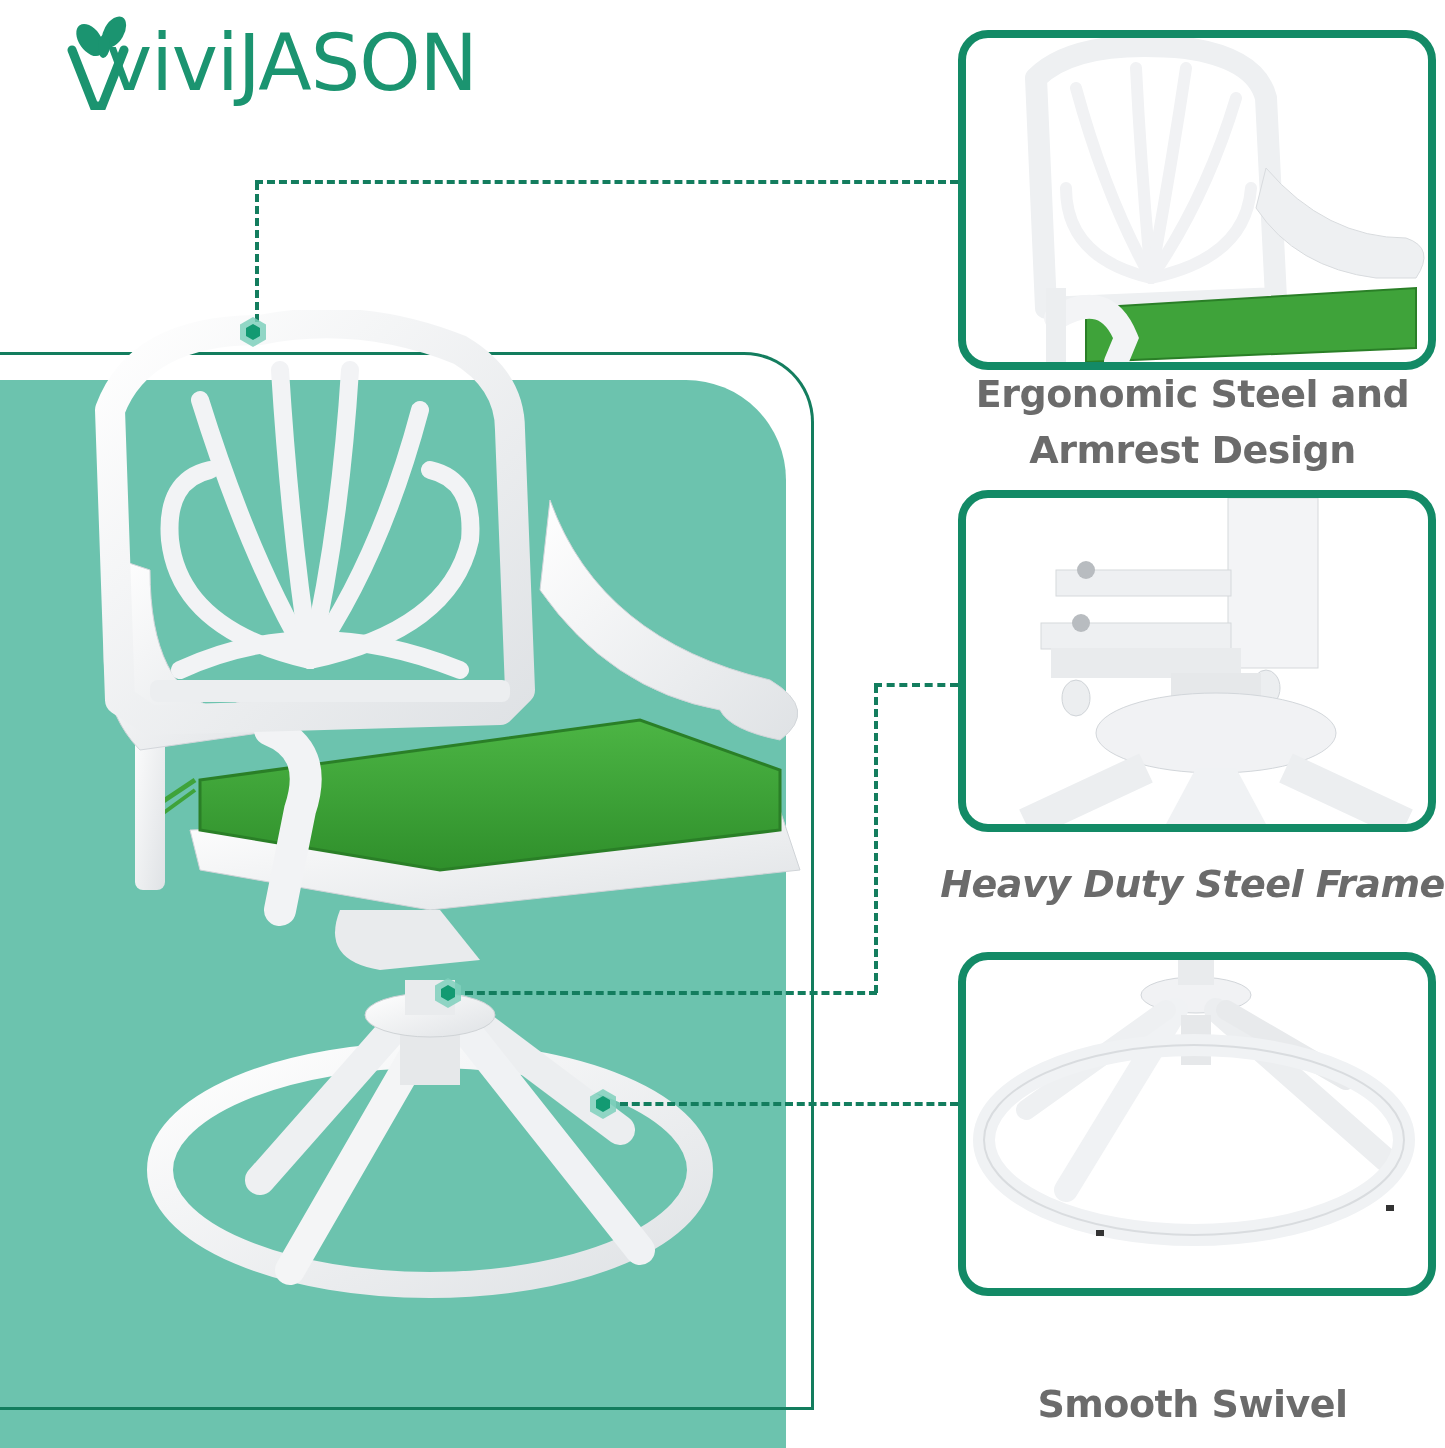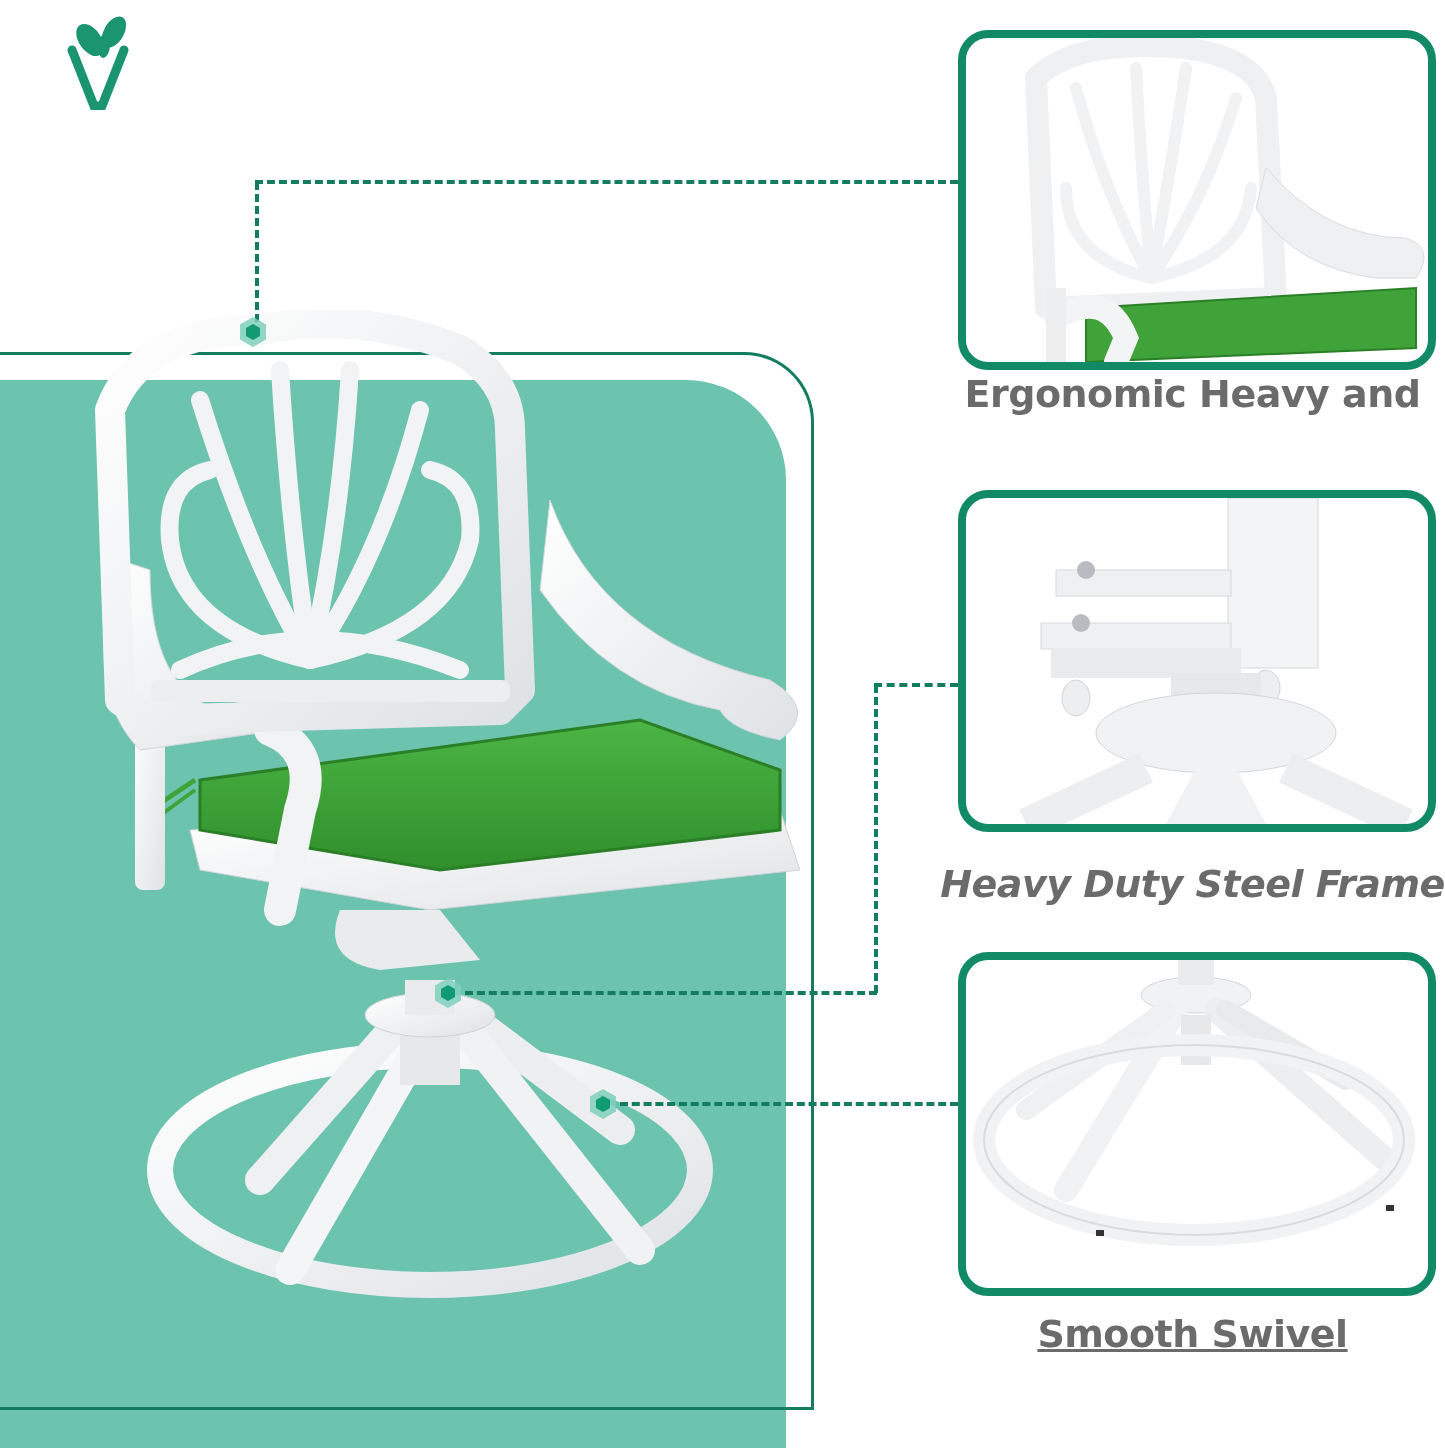--- a/index.html
+++ b/index.html
@@ -49,20 +49,21 @@
 </head>
 <body>
 
 <div class="logo">
   <svg width="70" height="100" viewBox="0 0 70 100">
     <path d="M6 40 L28 96 L36 96 L58 40" fill="none" stroke="#1b9470" stroke-width="9" stroke-linecap="round"></path>
     <ellipse cx="24" cy="30" rx="11" ry="18" transform="rotate(-35 24 30)" fill="#1b9470"></ellipse>
     <ellipse cx="48" cy="22" rx="10" ry="17" transform="rotate(30 48 22)" fill="#1b9470"></ellipse>
     <ellipse cx="38" cy="36" rx="6" ry="12" transform="rotate(5 38 36)" fill="#1b9470"></ellipse>
   </svg>
+  <span class="logo-text">viviJASON</span>
 </div>
 
 <div class="hero-bg"></div>
 <div class="hero-frame"></div>
 
 <svg class="hero-chair" viewBox="0 0 760 1020">
   <defs>
     <linearGradient id="white" x1="0" x2="1" y1="0" y2="1">
       <stop offset="0" stop-color="#ffffff"></stop>
         <stop offset="1" stop-color="#dfe2e5"></stop>
@@ -144,21 +145,22 @@
       <path d="M185 240 Q100 220 100 150"></path>
         <path d="M185 240 Q280 220 285 150"></path>
     </g>
     <path d="M300 130 Q360 200 440 200 Q470 210 450 240 L410 240 Q330 230 290 170 Z" fill="#eef0f2" stroke="#d8dbde"></path>
     <path d="M120 270 L450 250 L450 310 L120 324 Z" fill="#3fa33a" stroke="#2a7f27" stroke-width="2"></path>
     <path d="M90 280 Q140 250 160 300 L150 324" stroke="#f3f4f6" stroke-width="24" fill="none" stroke-linecap="round"></path>
     <rect x="80" y="250" width="20" height="74" fill="#eceef0"></rect>
   </svg>
 </div>
 <div class="card-caption" style="top:366px;">
-  <div>Ergonomic Heavy and</div>
+  <div>Ergonomic Steel and</div>
+  <div>Armrest Design</div>
 </div>
 
 <div class="card" style="top:490px; height:342px;">
   <svg width="462" height="326" viewBox="0 0 462 326">
     <rect x="262" y="0" width="90" height="170" fill="#f3f4f6" stroke="#d6d9dc"></rect>
     <rect x="90" y="72" width="175" height="26" fill="#eef0f2" stroke="#d6d9dc"></rect>
     <rect x="75" y="125" width="190" height="26" fill="#eef0f2" stroke="#d6d9dc"></rect>
     <circle cx="120" cy="72" r="9" fill="#b8bcc0"></circle>
       <circle cx="115" cy="125" r="9" fill="#b8bcc0"></circle>
     <rect x="85" y="150" width="190" height="30" fill="#e9ebed"></rect>
@@ -183,15 +185,15 @@
     <path d="M250 50 L420 200" stroke="#eceef0" stroke-width="24" stroke-linecap="round"></path>
     <path d="M200 50 L60 150" stroke="#eef0f2" stroke-width="20" stroke-linecap="round"></path>
     <path d="M260 50 L380 120" stroke="#e8eaec" stroke-width="20" stroke-linecap="round"></path>
     <rect x="215" y="55" width="30" height="50" fill="#e6e8ea"></rect>
     <ellipse cx="228" cy="180" rx="210" ry="95" fill="none" stroke="#f0f2f4" stroke-width="22"></ellipse>
     <ellipse cx="228" cy="180" rx="210" ry="95" fill="none" stroke="#d9dcdf" stroke-width="2"></ellipse>
     <rect x="130" y="270" width="8" height="6" fill="#333"></rect>
       <rect x="420" y="245" width="8" height="6" fill="#333"></rect>
   </svg>
 </div>
-<div class="card-caption" style="top:1306px;text-decoration:underline;">
+<div class="card-caption" style="top:1376px;">
   <div>Smooth Swivel</div>
 </div>
 
 </body></html>

